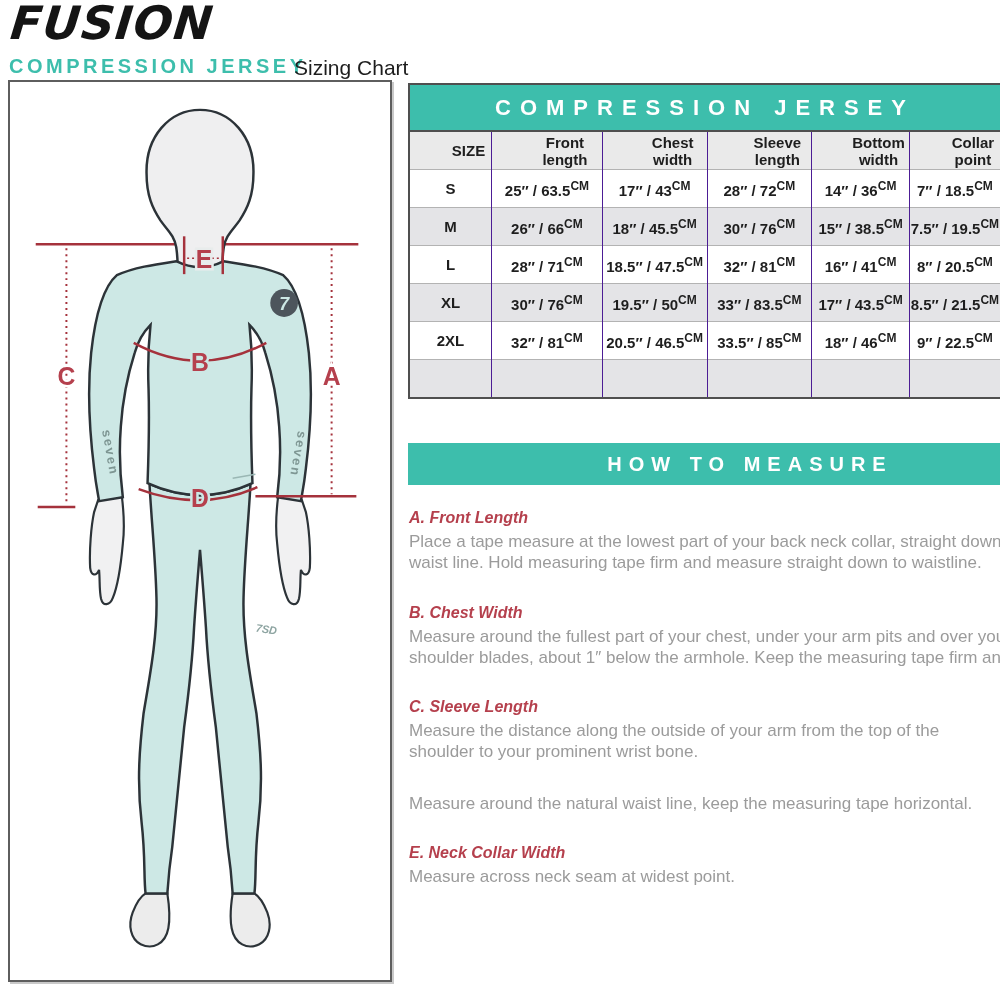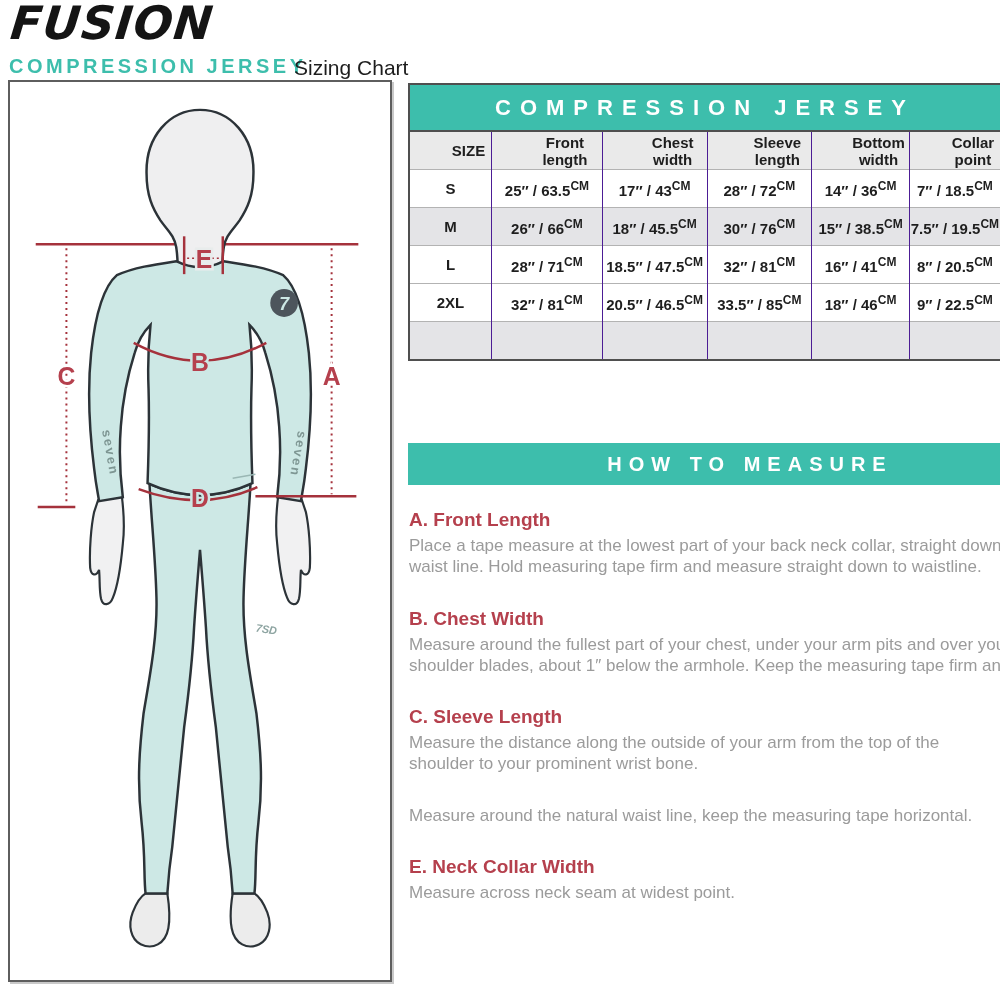--- a/index.html
+++ b/index.html
@@ -34,21 +34,21 @@
   tr.hdr{background:#eaeaea;}
   tr.alt{background:#e4e4e7;}
   sup.unit{font-size:12px;vertical-align:super;letter-spacing:0;}
 
   
   .htm-bar{position:absolute;left:408px;top:443px;width:684px;height:42px;background:#3dbeac;
         color:#fff;display:flex;align-items:center;justify-content:center;font-weight:bold;
         font-size:20px;letter-spacing:7px;}
   .measures{position:absolute;left:409px;top:509px;width:591px;}
   .measure-sec{margin-bottom:30px;}
-  .measure-sec h3{margin:0 0 4px 0;font-weight:bold;font-size:19px;
+  .measure-sec h3{margin:0 0 4px 0;font-style:italic;font-weight:bold;font-size:16px;
         color:#b5404d;}
   .measure-sec p{margin:0;font-size:17px;line-height:1.25;color:#9b9b9b;}
   .w-a{width:620px;} .w-b{width:690px;} .w-c{width:540px;}
 </style>
 </head>
 <body>
 
 <div id="stage">
 
   <div class="logo">FUSION</div>
@@ -153,20 +153,28 @@
         <td><span>7.5″ / 19.5</span><sup class="unit">CM</sup></td>
       </tr>
       <tr>
         <td>L</td>
         <td><span>28″ / 71</span><sup class="unit">CM</sup></td>
         <td><span>18.5″ / 47.5</span><sup class="unit">CM</sup></td>
         <td><span>32″ / 81</span><sup class="unit">CM</sup></td>
         <td><span>16″ / 41</span><sup class="unit">CM</sup></td>
         <td><span>8″ / 20.5</span><sup class="unit">CM</sup></td>
       </tr>
+      <tr class="alt">
+        <td>XL</td>
+        <td><span>30″ / 76</span><sup class="unit">CM</sup></td>
+        <td><span>19.5″ / 50</span><sup class="unit">CM</sup></td>
+        <td><span>33″ / 83.5</span><sup class="unit">CM</sup></td>
+        <td><span>17″ / 43.5</span><sup class="unit">CM</sup></td>
+        <td><span>8.5″ / 21.5</span><sup class="unit">CM</sup></td>
+      </tr>
       <tr>
         <td>2XL</td>
         <td><span>32″ / 81</span><sup class="unit">CM</sup></td>
         <td><span>20.5″ / 46.5</span><sup class="unit">CM</sup></td>
         <td><span>33.5″ / 85</span><sup class="unit">CM</sup></td>
         <td><span>18″ / 46</span><sup class="unit">CM</sup></td>
         <td><span>9″ / 22.5</span><sup class="unit">CM</sup></td>
       </tr>
       <tr class="alt">
         <td></td>

